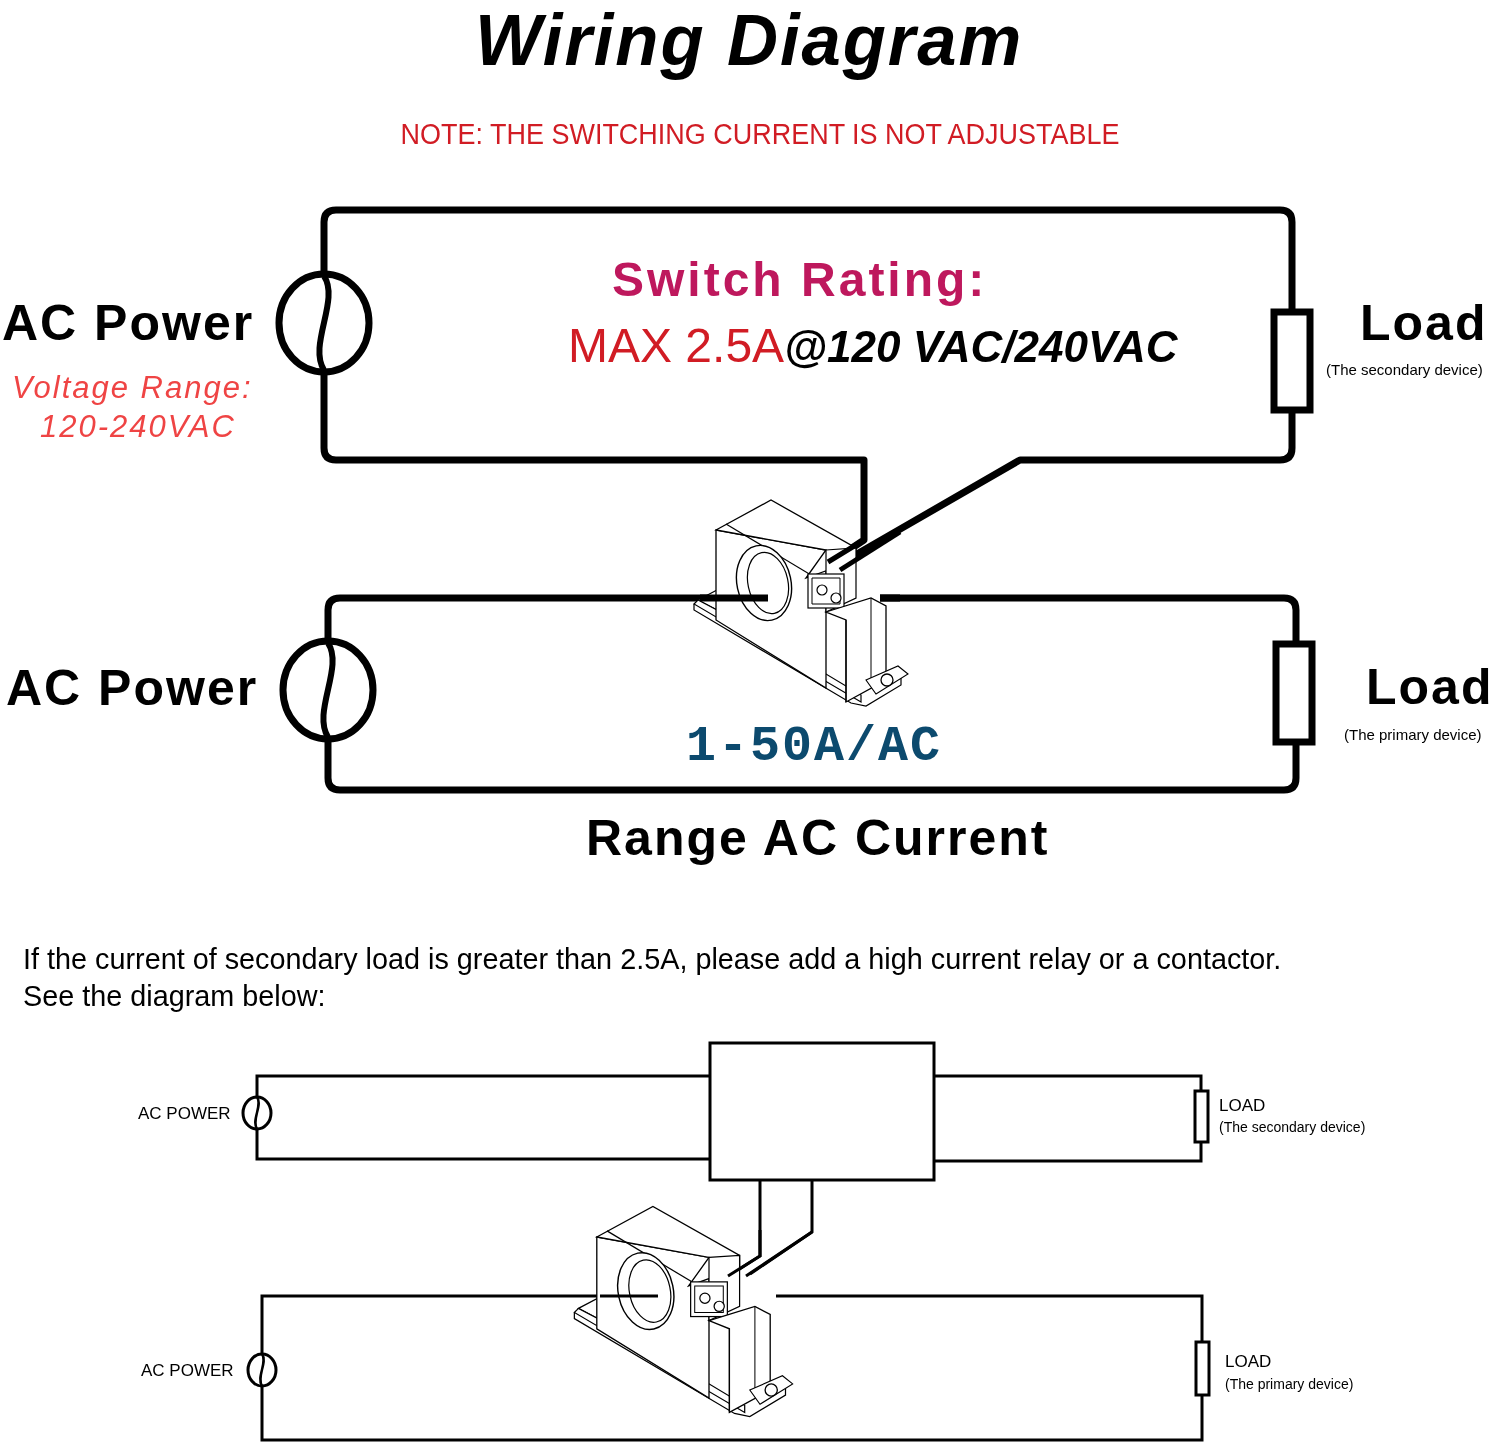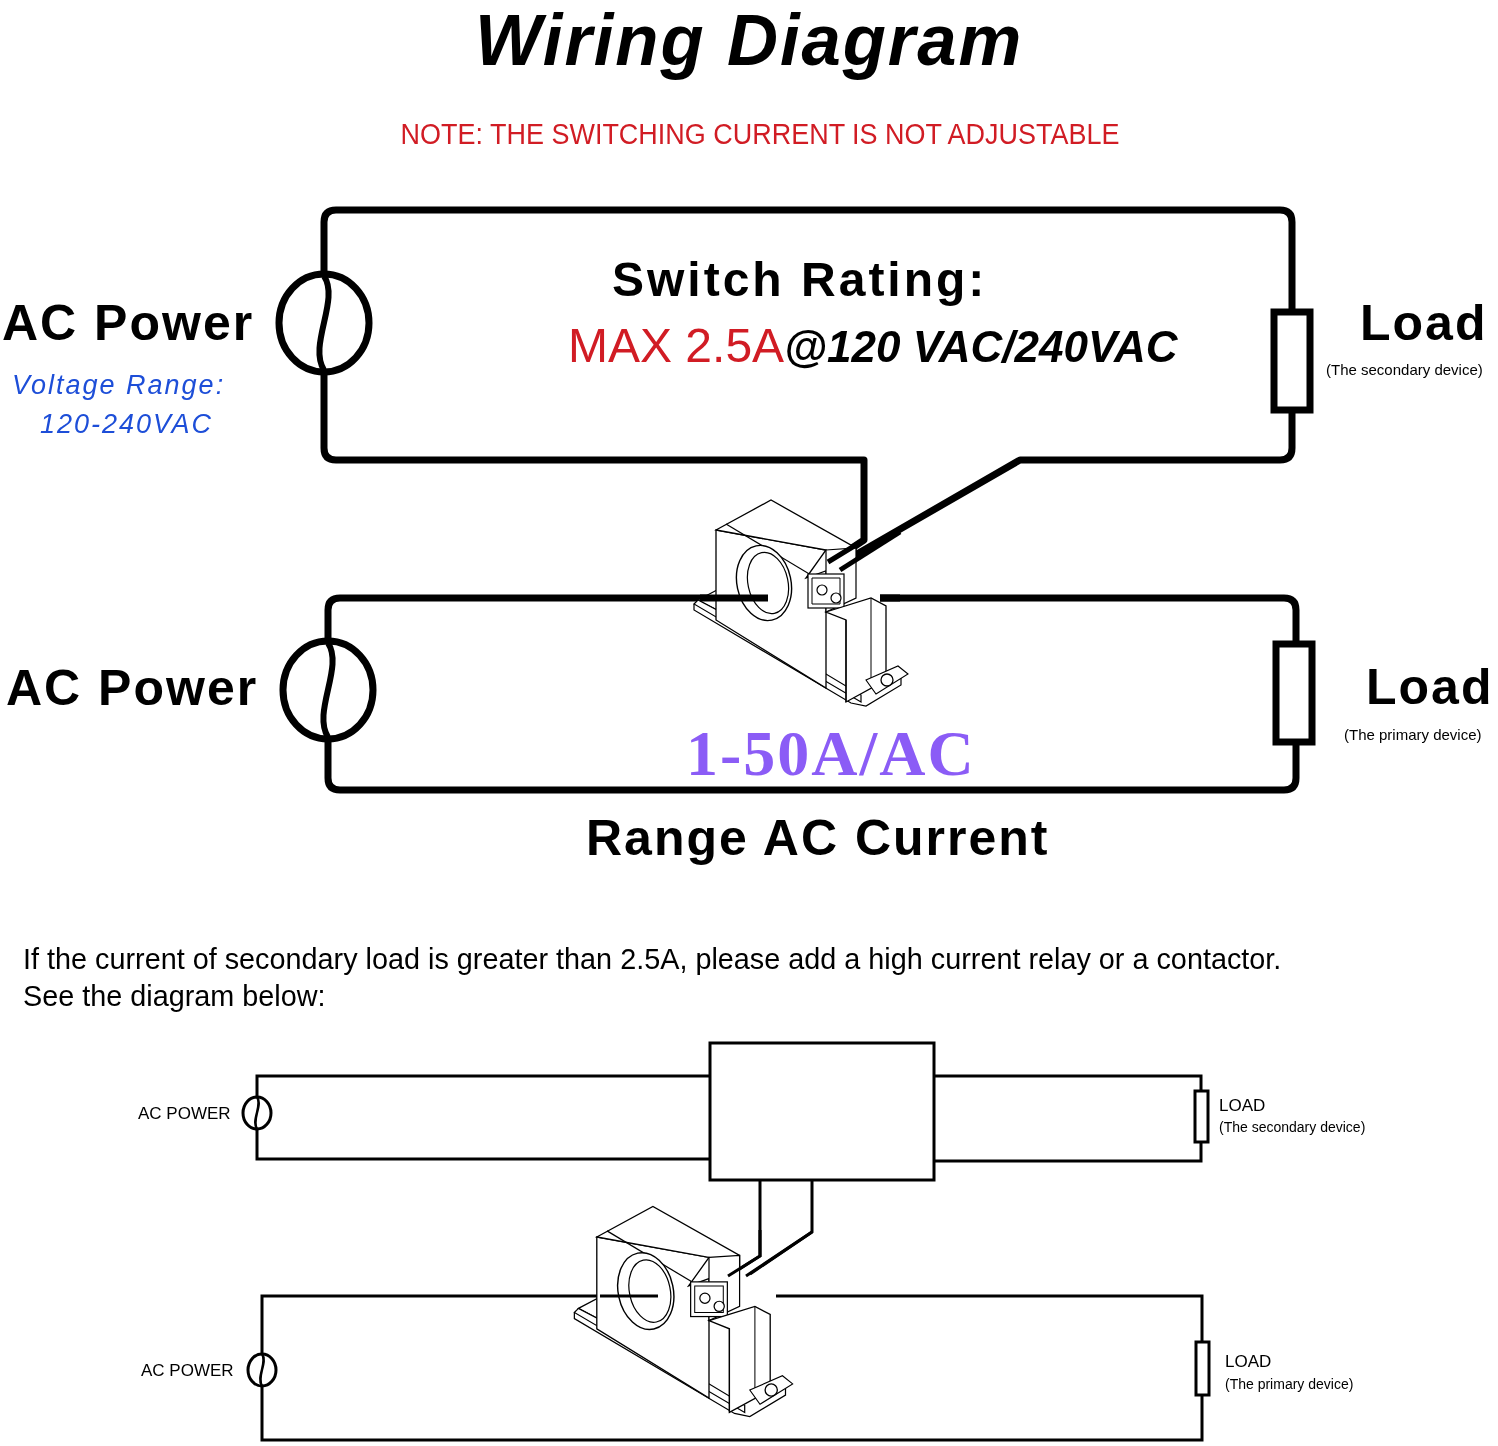--- a/index.html
+++ b/index.html
@@ -2,26 +2,26 @@
 <html><head>
   <meta charset="utf-8">
   <style>
     html, body { margin: 0; padding: 0; background: #ffffff; }
     body { width: 1498px; height: 1446px; position: relative; overflow: hidden; }
     .stage { position: absolute; left: 0; top: 0; width: 1278px; height: 1446px; }
     .txt { position: absolute; white-space: nowrap; line-height: 1; }
     .title { left: 0; width: 1498px; top: 4px; text-align: center; font-family: "Liberation Sans", sans-serif; font-weight: bold; font-style: italic; font-size: 72px; color: #000; letter-spacing: 2px; transform: scaleX(0.98); }
     .note { left: 0; width: 1520px; top: 120px; text-align: center; font-family: "Liberation Sans", sans-serif; font-size: 29px; color: #d11c24; transform: scaleX(0.93); transform-origin: 760px 0; }
     .big-label { font-family: "Liberation Sans", sans-serif; font-weight: bold; font-size: 50px; color: #000; letter-spacing: 2px; }
-    .vrange { font-family: "Liberation Sans", sans-serif; font-style: italic; font-size: 27px; color: #1d4ed8; letter-spacing: 2px; }
-    .switch-title { font-family: "Liberation Sans", sans-serif; font-weight: bold; font-size: 48px; color: #000000; letter-spacing: 3px; }
+    .vrange { font-family: "Liberation Sans", sans-serif; font-style: italic; font-size: 31px; color: #ef4444; letter-spacing: 2px; }
+    .switch-title { font-family: "Liberation Sans", sans-serif; font-weight: bold; font-size: 48px; color: #be185d; letter-spacing: 3px; }
     .max-red { font-family: "Liberation Sans", sans-serif; font-size: 48px; color: #d11c24; }
     .max-black { font-family: "Liberation Sans", sans-serif; font-weight: bold; font-style: italic; font-size: 44px; color: #000; }
     .load-sub { font-family: "Liberation Sans", sans-serif; font-size: 15px; color: #000; }
-    .range-label { font-family: Liberation Serif, serif; font-weight: bold; font-size: 64px; color: #8b5cf6; letter-spacing: 2px; }
+    .range-label { font-family: Liberation Mono, monospace; font-weight: bold; font-size: 50px; color: #0c4a6e; letter-spacing: 2px; }
     .input-label { font-family: "Liberation Sans", sans-serif; font-weight: bold; font-size: 50px; color: #000; letter-spacing: 2px; }
     .para { font-family: "Liberation Sans", sans-serif; font-size: 30px; color: #000; line-height: 37px; white-space: normal; width: 1470px; transform: scaleX(0.96); transform-origin: 0 0; }
     .small { font-family: "Liberation Sans", sans-serif; font-size: 17px; color: #000; }
     .smaller { font-family: "Liberation Sans", sans-serif; font-size: 14px; color: #000; }
     .relay-text { font-family: "Liberation Sans", sans-serif; font-size: 17px; color: #000; line-height: 26px; white-space: pre; }
     svg { position: absolute; left: 0; top: 0; }
   </style>
 </head>
 <body>
 

